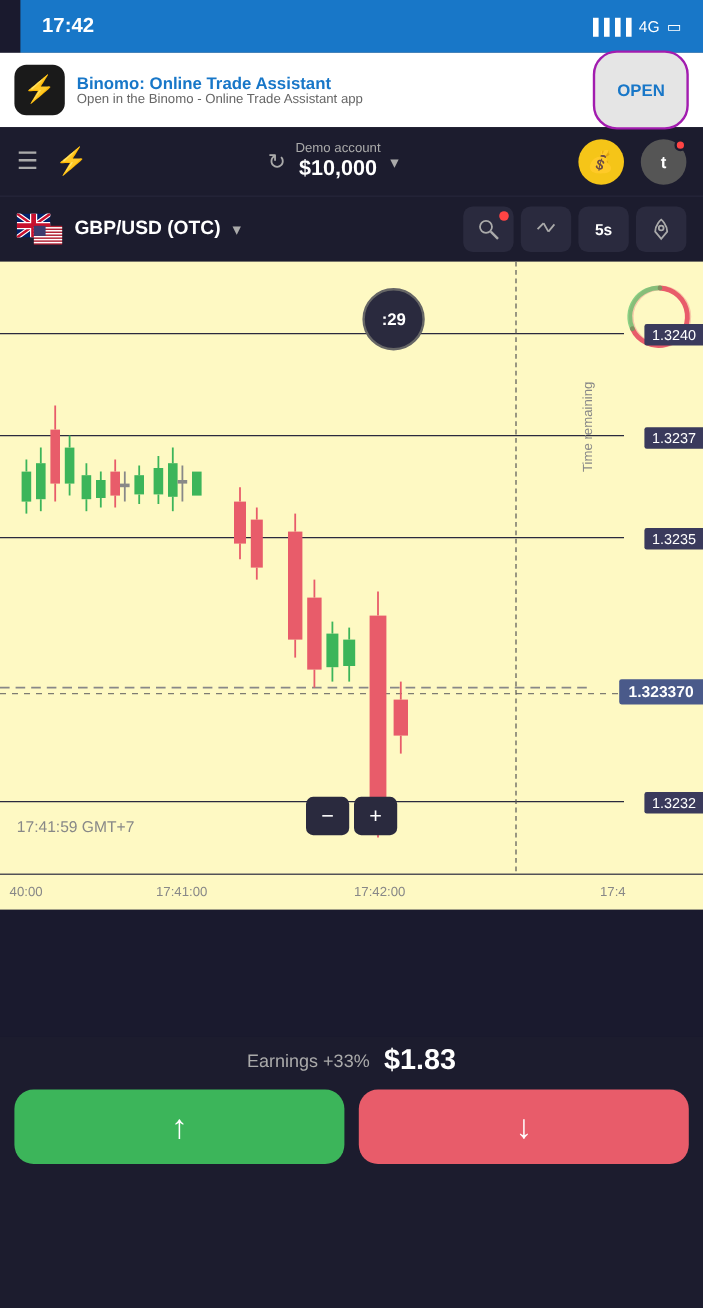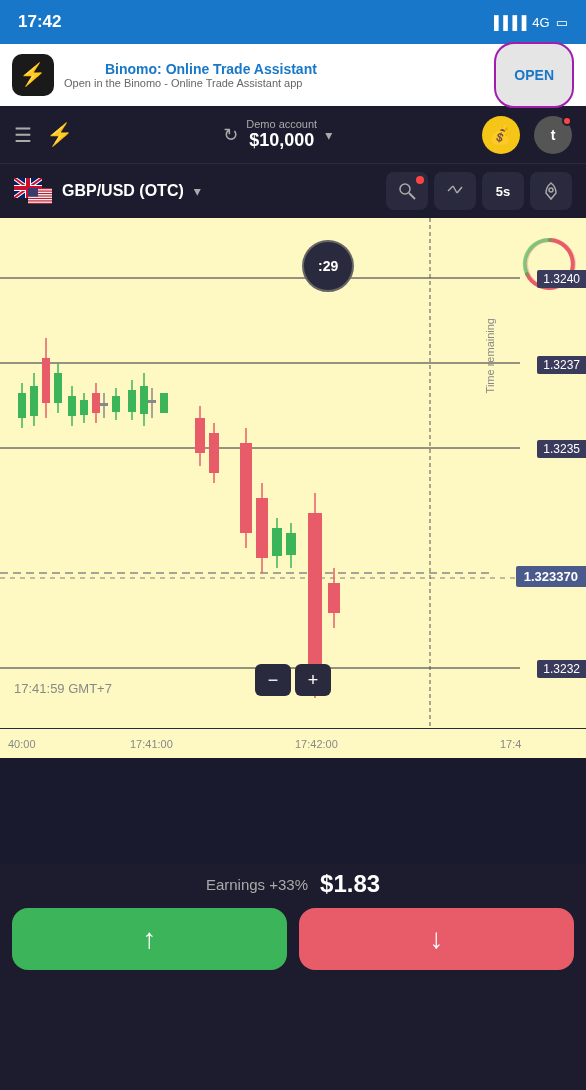--- a/index.html
+++ b/index.html
@@ -14,20 +14,21 @@
     }
 
     
     .status-bar {
       background: #1877c8;
       height: 44px;
       display: flex;
       align-items: center;
       justify-content: space-between;
       padding: 0 18px;
+      margin-left: 17px;
     }
     .status-time {
       color: white;
       font-size: 17px;
       font-weight: 600;
     }
     .status-icons {
       display: flex;
       align-items: center;
       gap: 6px;
@@ -57,21 +58,20 @@
       font-weight: bold;
       flex-shrink: 0;
     }
     .app-banner-text {
       flex: 1;
     }
     .app-banner-title {
       font-size: 14px;
       font-weight: 700;
       color: #1877c8;
-      margin-left: 41px;
     }
     .app-banner-subtitle {
       font-size: 11px;
       color: #666;
     }
     .open-btn {
       background: #e5e5e5;
       border: 2px solid #a21caf;
       color: #1877c8;
       border-radius: 20px;

